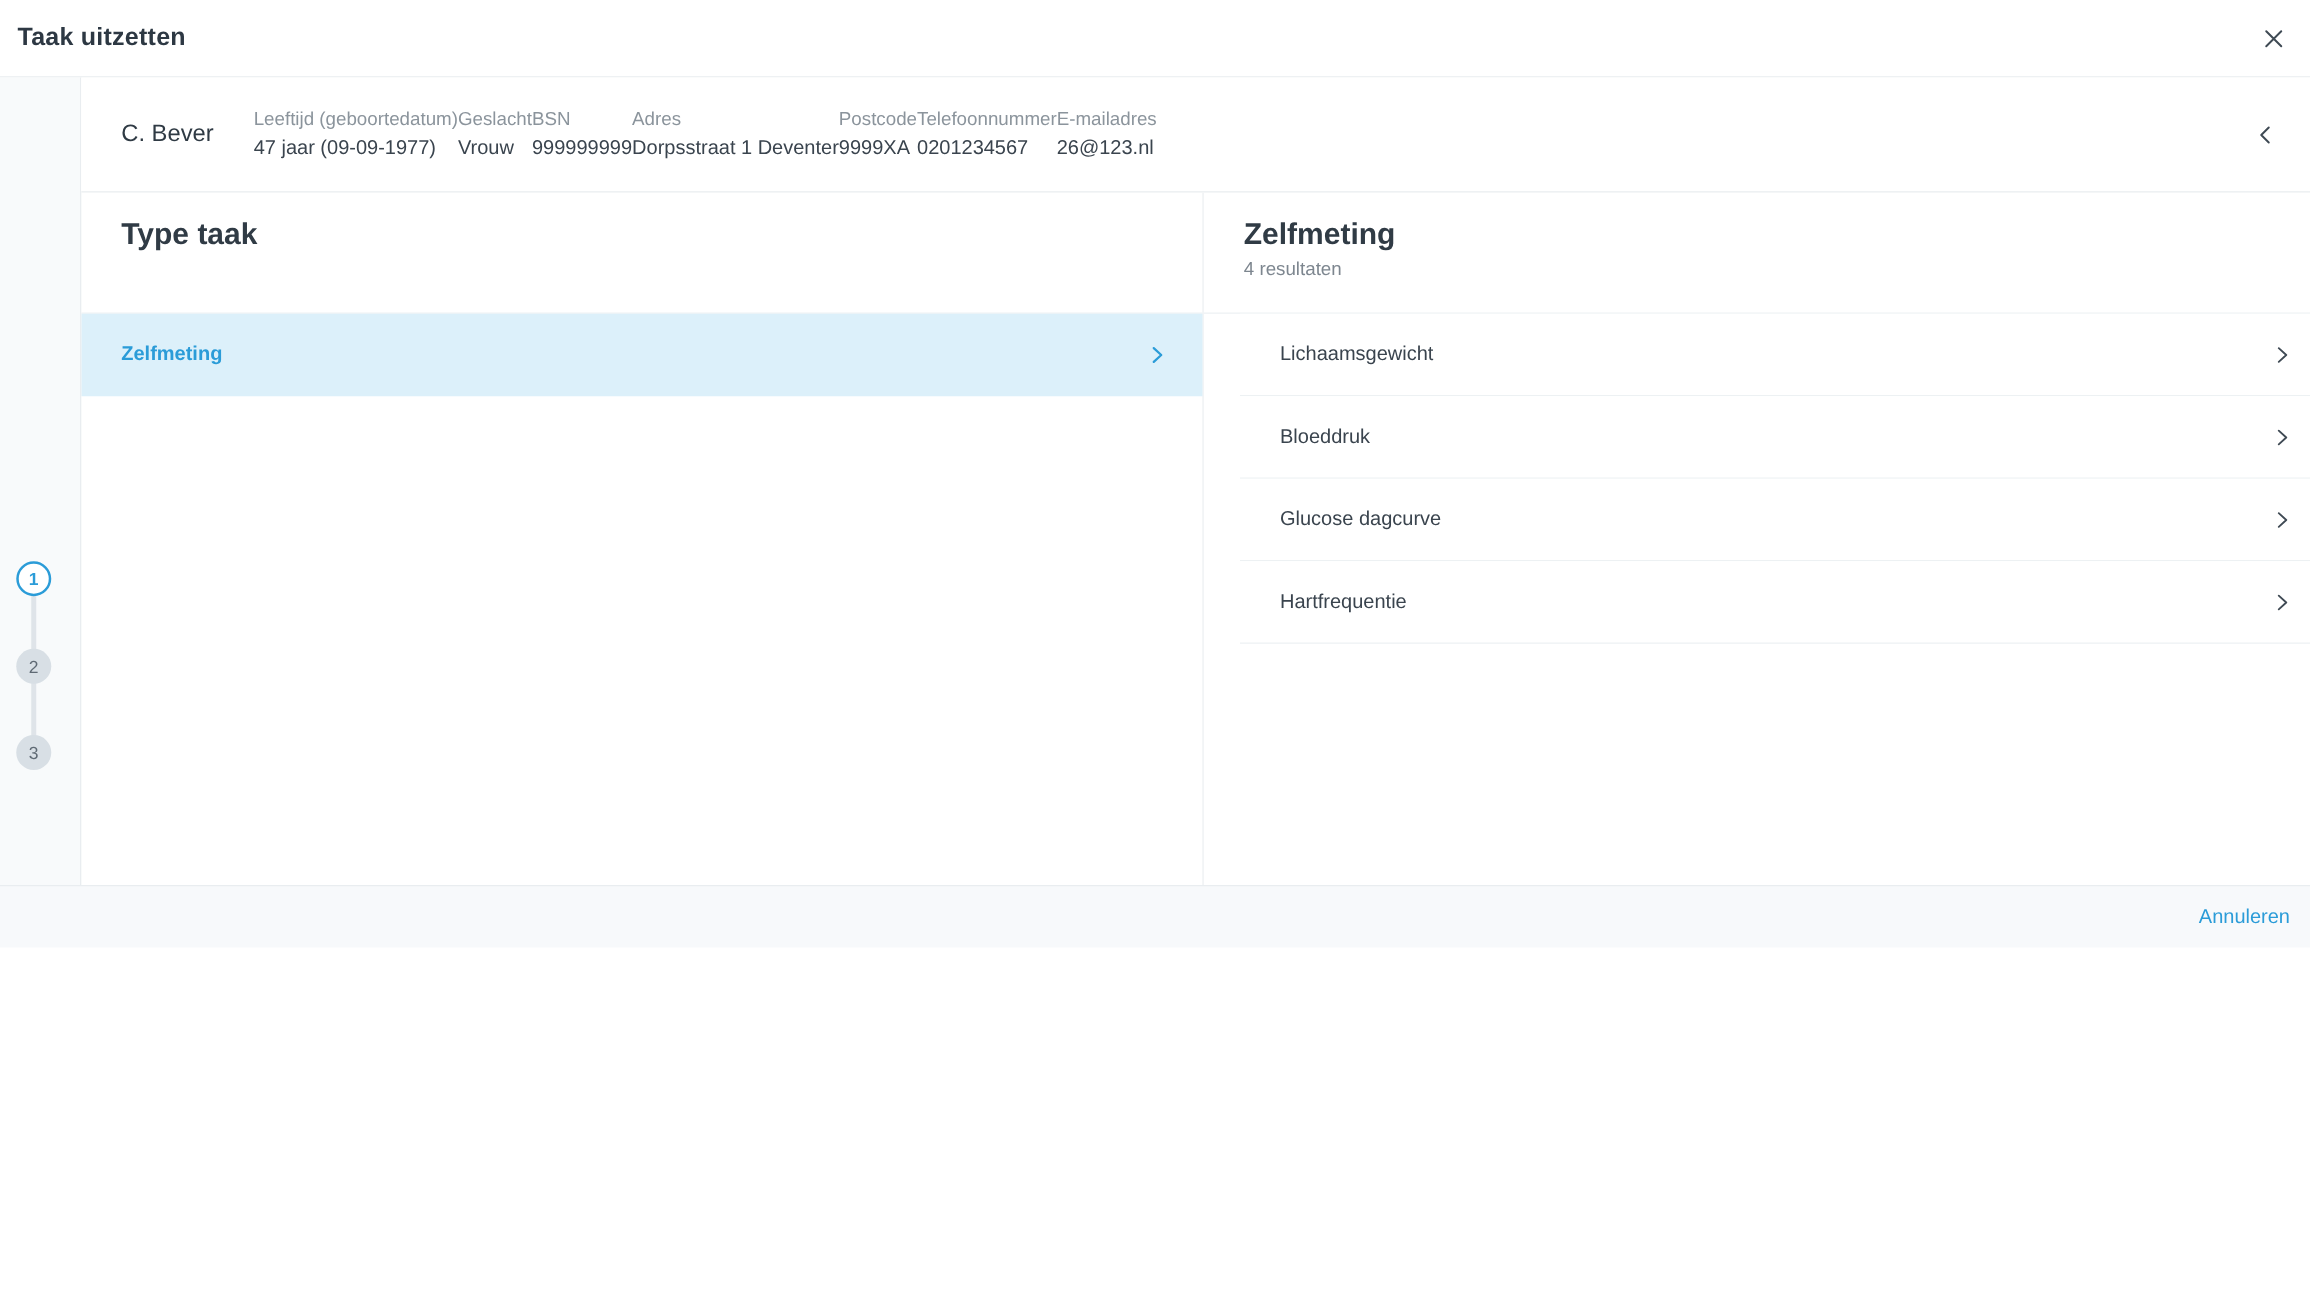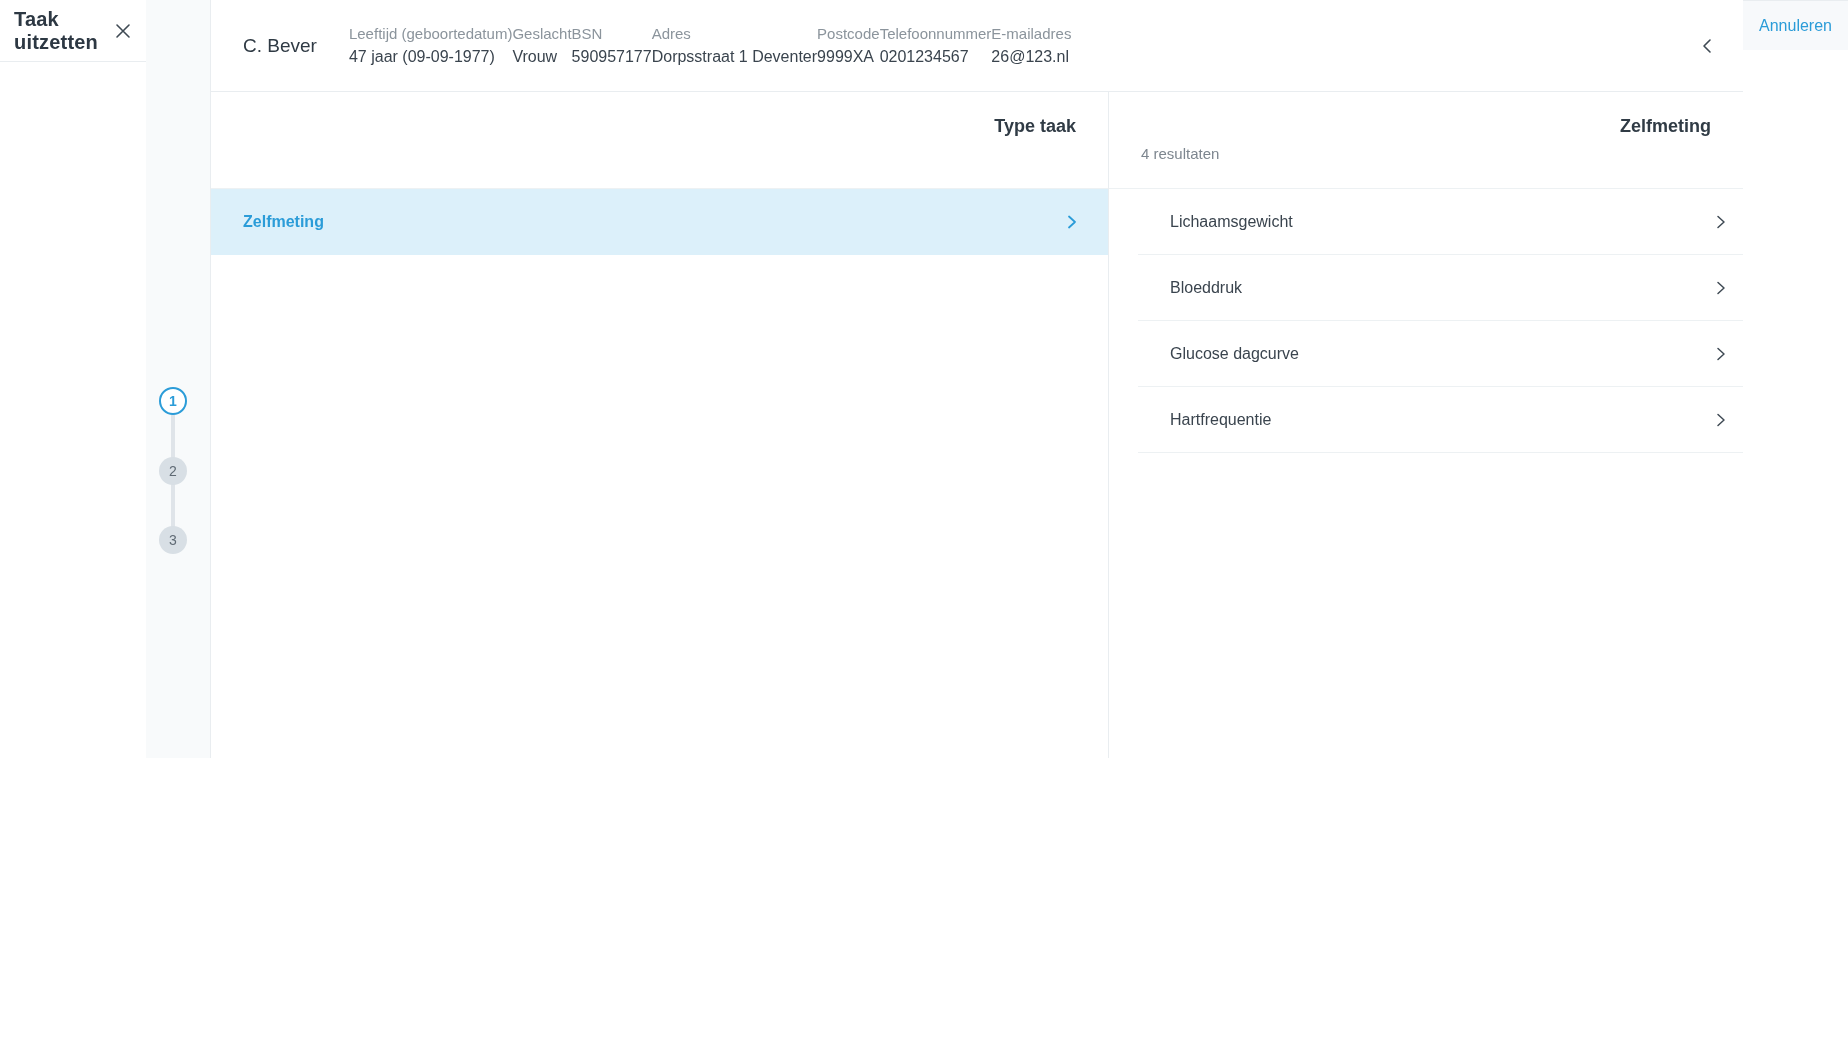--- a/index.html
+++ b/index.html
@@ -13,21 +13,21 @@
     --step-gray-bg:#d8dfe5;
     --step-gray-text:#5f6a74;
   }
   *{box-sizing:border-box;margin:0;padding:0;}
   html,body{width:1848px;height:1053px;overflow:hidden;}
   body{
     font-family:"Liberation Sans",sans-serif;
     background:#ffffff;
     color:var(--text-dark);
   }
-  .dialog{width:1848px;height:758px;display:flex;flex-direction:row;background:#fff;}
+  .dialog{width:1848px;height:758px;display:flex;flex-direction:column;background:#fff;}
 
   
   .topbar{
     height:62px;flex:0 0 62px;display:flex;align-items:center;
     justify-content:space-between;padding:0 10px 0 14px;
     border-bottom:1px solid var(--divider);
   }
   .topbar h1{font-size:20px;font-weight:700;color:#2d3843;letter-spacing:.2px;}
   .close-btn{
     width:38px;height:38px;border:none;background:none;cursor:pointer;
@@ -74,21 +74,21 @@
 
   
   .panels{flex:1 1 auto;display:flex;min-height:0;}
   .panel{display:flex;flex-direction:column;background:#fff;}
   .panel.left{width:898px;flex:0 0 898px;border-right:1px solid var(--divider);}
   .panel.right{flex:1 1 auto;}
   .panel-head{
     height:97px;flex:0 0 97px;padding:22px 32px 0;
     border-bottom:1px solid #edf1f3;
   }
-  .panel-title{font-size:18px;font-weight:700;color:#303b45;line-height:24px;text-align:right;}
+  .panel-title{font-size:24px;font-weight:700;color:#303b45;line-height:24px;}
   .panel-sub{font-size:15px;color:#7d868f;margin-top:6px;line-height:20px;}
 
   .row{
     height:66px;flex:0 0 66px;display:flex;align-items:center;
     justify-content:space-between;padding:0 28px 0 32px;cursor:pointer;
     background:#fff;
   }
   .panel.right .row{border-bottom:1px solid #edf1f3;padding-right:14px;margin-left:29px;}
   .row-label{font-size:16px;color:#3a444e;}
   .row.selected{background:var(--selected-bg);}
@@ -147,21 +147,21 @@
         <div class="pfield">
           <span class="plabel">Leeftijd (geboortedatum)</span>
           <span class="pvalue">47 jaar (09-09-1977)</span>
         </div>
         <div class="pfield">
           <span class="plabel">Geslacht</span>
           <span class="pvalue">Vrouw</span>
         </div>
         <div class="pfield">
           <span class="plabel">BSN</span>
-          <span class="pvalue">590957177</span>
+          <span class="pvalue">999999999</span>
         </div>
         <div class="pfield">
           <span class="plabel">Adres</span>
           <span class="pvalue">Dorpsstraat 1 Deventer</span>
         </div>
         <div class="pfield">
           <span class="plabel">Postcode</span>
           <span class="pvalue">9999XA</span>
         </div>
         <div class="pfield">

